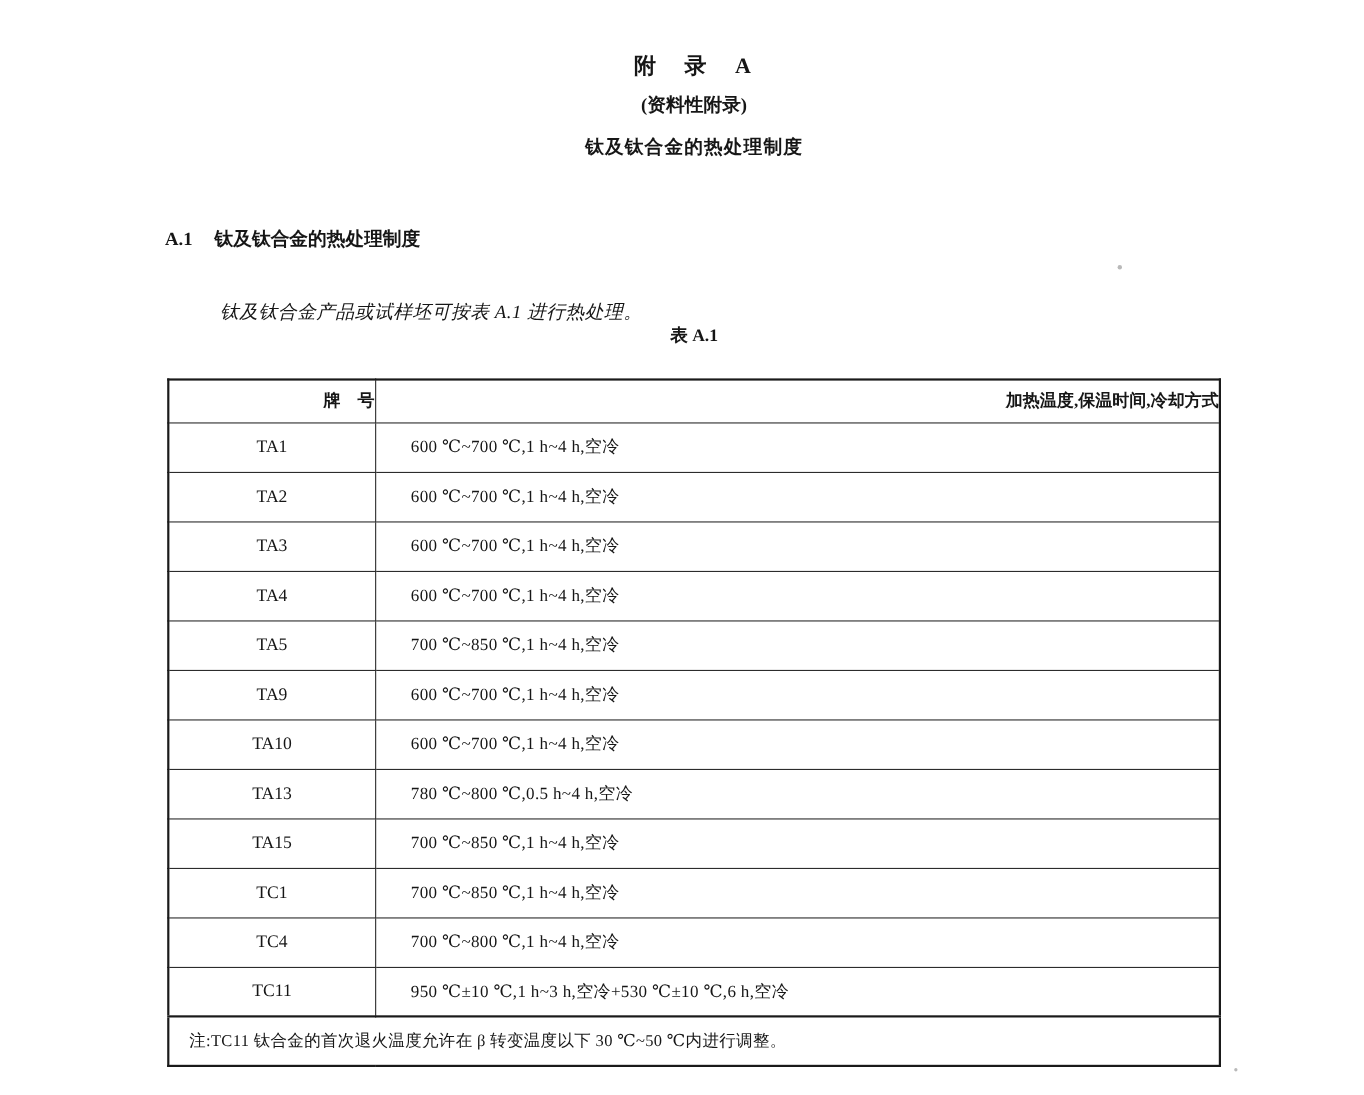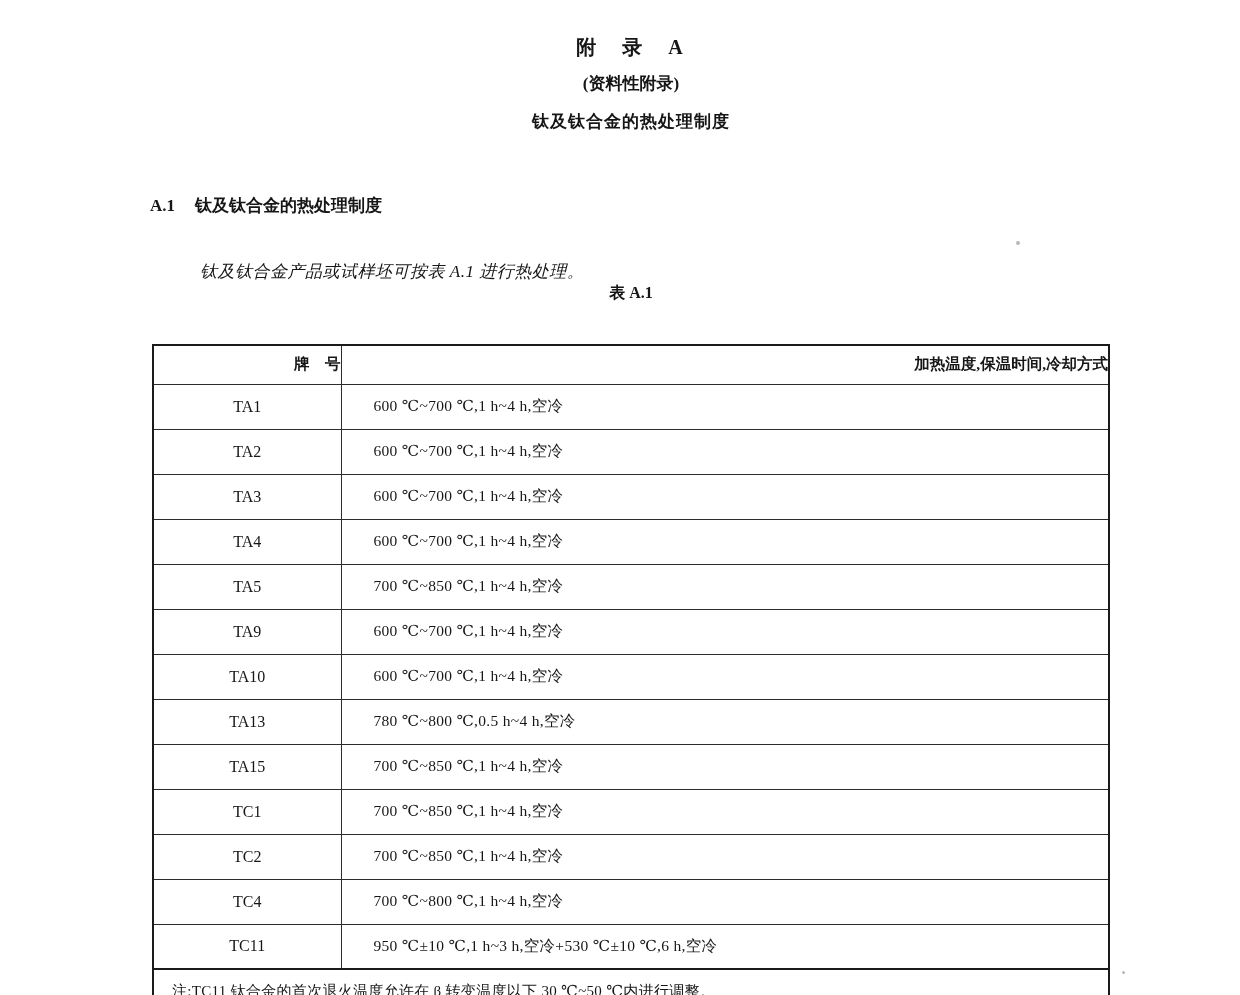--- a/index.html
+++ b/index.html
@@ -6,21 +6,21 @@
   html,body { background:#ffffff; }
   body {
     width:1240px; height:995px;
     font-family:"Liberation Serif","DejaVu Serif",serif;
     color:#161616;
   }
   .page {
     position:relative; width:1240px; height:995px;
     background:#ffffff; overflow:hidden;
   }
-  .titles { padding-top:34px; margin-left:152px; width:958px; text-align:center; }
+  .titles { padding-top:46px; margin-left:152px; width:958px; text-align:center; }
   .appendix-label { font-size:20px; font-weight:bold; letter-spacing:3px; }
   .appendix-type { font-size:17px; font-weight:bold; margin-top:11px; }
   .appendix-title { font-size:17px; font-weight:bold; margin-top:15px; letter-spacing:1px; }
   .section { margin:61px 0 0 150px; font-size:17px; font-weight:bold; }
   .section-number { margin-right:20px;text-align:center; }
   .paragraph { margin:43px 0 0 200px; font-size:17px; letter-spacing:0.5px;font-style:italic; }
   .table-caption { margin-left:152px; width:958px; text-align:center;
                    font-size:16px; font-weight:bold; }
   table.main {
     position:absolute; left:152px; top:344px; width:958px;
@@ -102,24 +102,20 @@
         </tr>
         <tr>
           <td class="grade">TA15</td>
           <td class="treat">700 ℃~850 ℃,1 h~4 h,空冷</td>
         </tr>
         <tr>
           <td class="grade">TC1</td>
           <td class="treat">700 ℃~850 ℃,1 h~4 h,空冷</td>
         </tr>
         <tr>
-          <td class="grade">TC2</td>
-          <td class="treat">700 ℃~850 ℃,1 h~4 h,空冷</td>
-        </tr>
-        <tr>
           <td class="grade">TC4</td>
           <td class="treat">700 ℃~800 ℃,1 h~4 h,空冷</td>
         </tr>
         <tr>
           <td class="grade">TC11</td>
           <td class="treat">950 ℃±10 ℃,1 h~3 h,空冷+530 ℃±10 ℃,6 h,空冷</td>
         </tr>
       </tbody>
     <tfoot>
       <tr>

